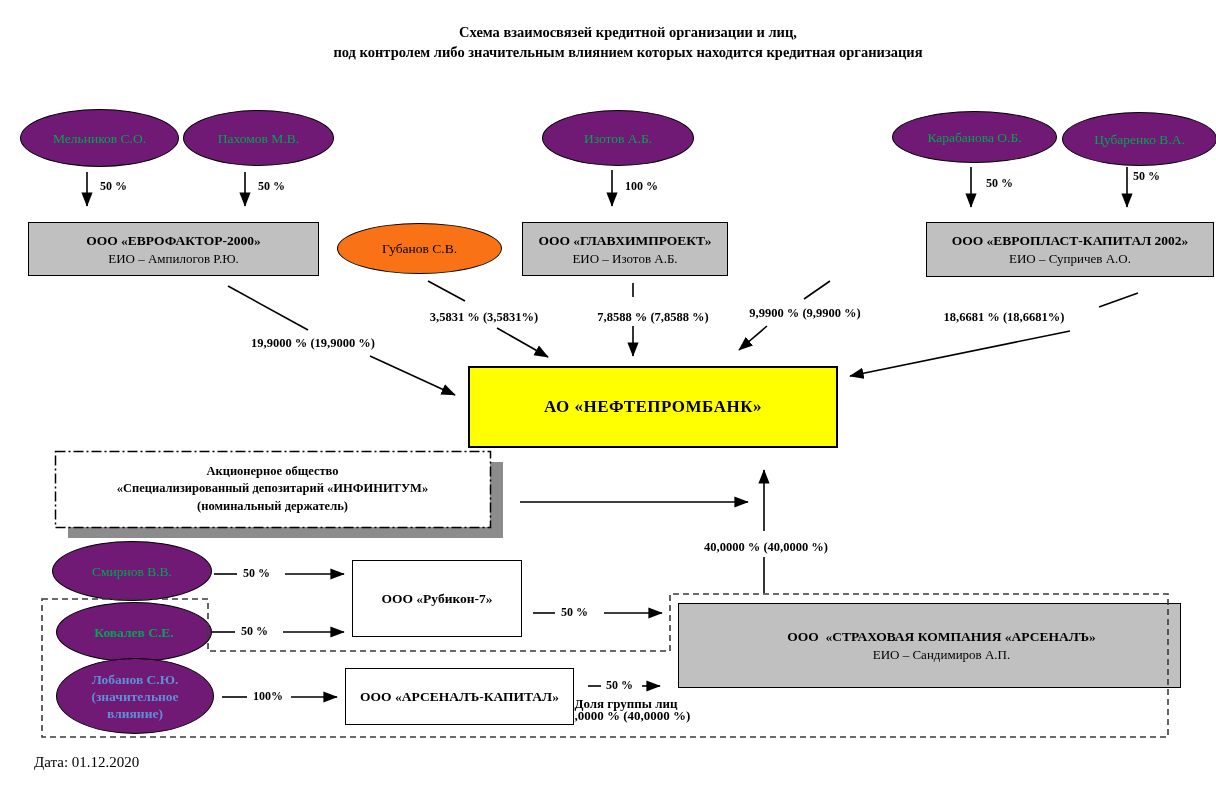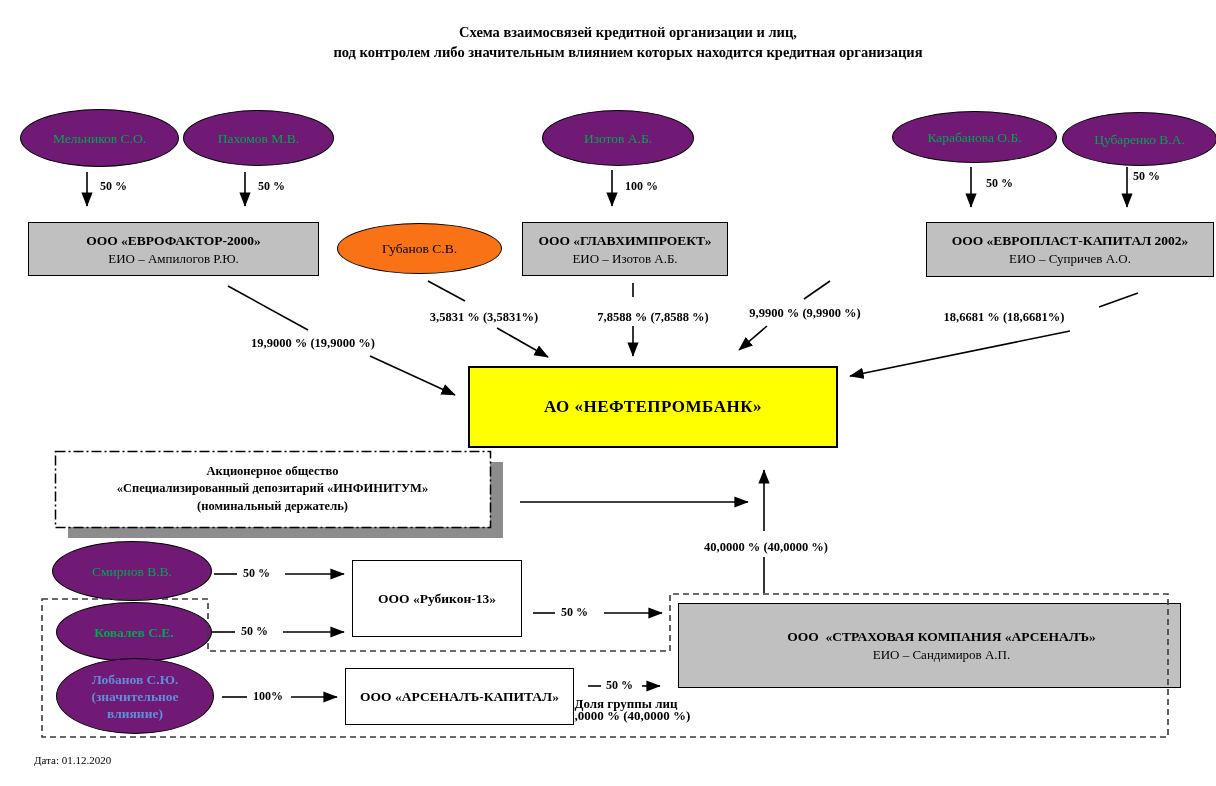--- a/index.html
+++ b/index.html
@@ -27,21 +27,21 @@
   .depbox{position:absolute;left:55px;top:451px;width:435px;height:76px;background:#fff;
         display:flex;flex-direction:column;align-items:center;justify-content:center;
         text-align:center;font-weight:bold;font-size:12.5px;line-height:17.5px;}
   .pl{position:absolute;font-weight:bold;font-size:12px;white-space:nowrap;}
   .plc{position:absolute;font-weight:bold;font-size:12.5px;white-space:nowrap;
        transform:translateX(-50%);}
   .note{position:absolute;font-weight:bold;font-size:13px;white-space:nowrap;
         transform:translateX(-50%);}
   .green{color:#00a650;}
   .blue{color:#5e8fd8;}
-  .date{left:34px;top:754px;font-size:11px;}
+  .date{left:34px;top:754px;font-size:15px;}
   svg.layer{position:absolute;left:0;top:0;pointer-events:none;}
 </style>
 </head>
 <body>
 
 <div id="stage">
 
   <div class="abs title">
     <div>Схема взаимосвязей кредитной организации и лиц,</div>
     <div>под контролем либо значительным влиянием которых находится кредитная организация</div>
@@ -119,21 +119,21 @@
 
   <div class="pl" style="left:243px;top:566px;">50 %</div>
   <div class="pl" style="left:241px;top:624px;">50 %</div>
   <div class="pl" style="left:253px;top:689px;">100%</div>
   <div class="pl" style="left:561px;top:605px;">50 %</div>
   <div class="pl" style="left:606px;top:678px;">50 %</div>
   <div class="note" style="left:626px;top:696px;">Доля группы лиц</div>
   <div class="note" style="left:626px;top:708px;">40,0000 % (40,0000 %)</div>
 
   <div class="wbox" style="left:352px;top:560px;width:168px;height:75px;">
-    <div class="ename">ООО «Рубикон-13»</div>
+    <div class="ename">ООО «Рубикон-7»</div>
   </div>
   <div class="wbox" style="left:345px;top:668px;width:227px;height:55px;">
     <div class="ename">ООО «АРСЕНАЛЪ-КАПИТАЛ»</div>
   </div>
   <div class="gbox" style="left:678px;top:603px;width:477px;height:83px;padding-left:24px;">
     <div class="ename">ООО  «СТРАХОВАЯ КОМПАНИЯ «АРСЕНАЛЪ»</div>
     <div class="eceo">ЕИО – Сандимиров А.П.</div>
   </div>
 
   <div class="abs date">Дата: 01.12.2020</div>

